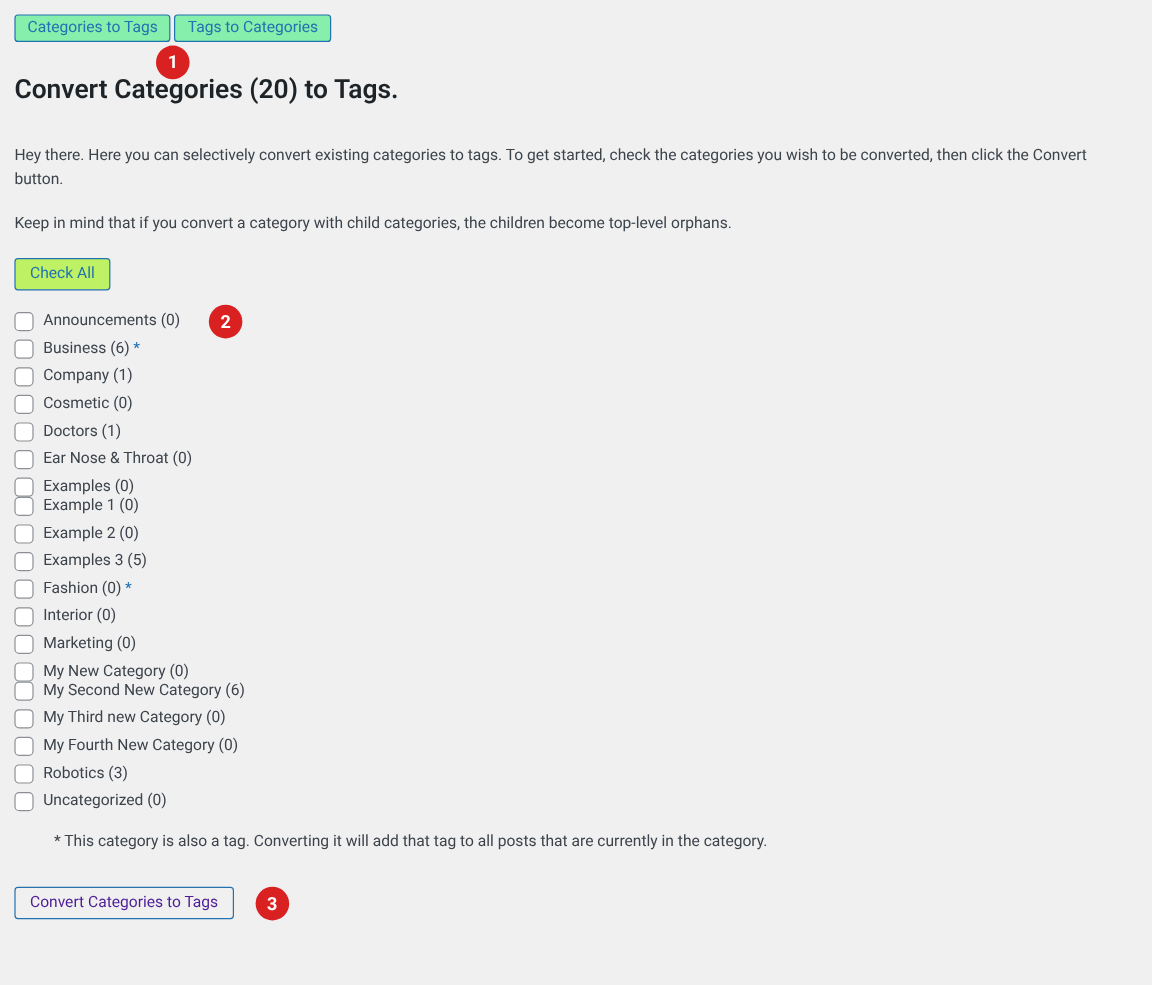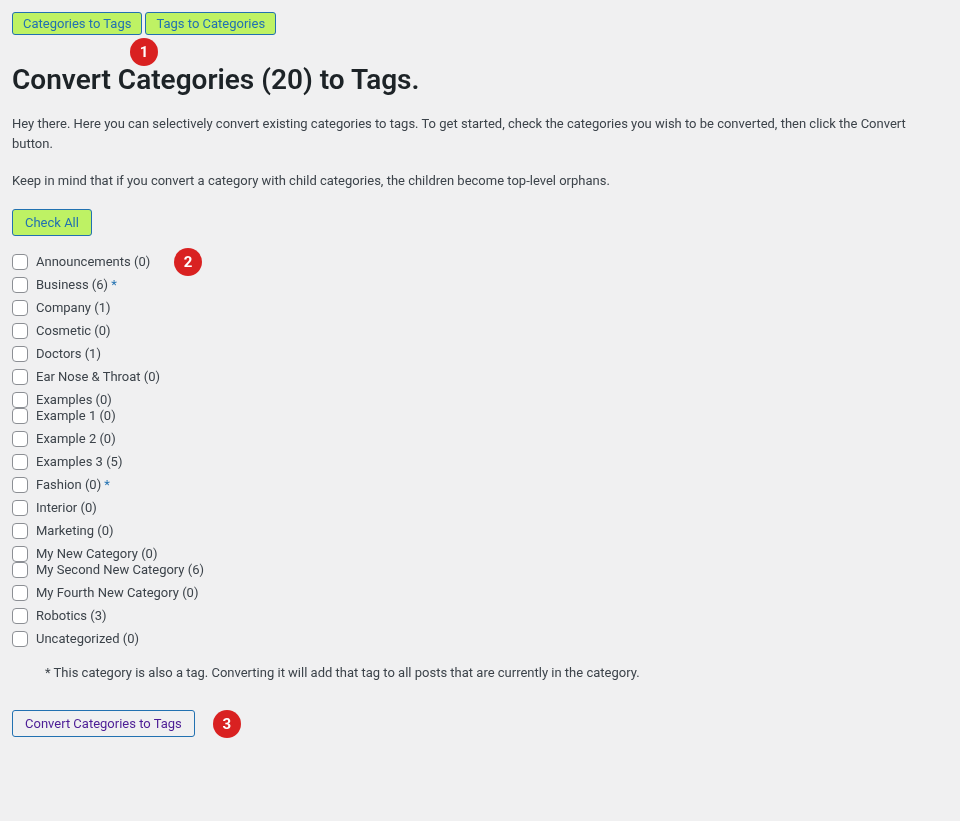--- a/index.html
+++ b/index.html
@@ -16,33 +16,33 @@
       width: 960px;
     }
     .tabs {
       display: flex;
       gap: 3px;
       margin-bottom: 28px;
       position: relative;
     }
     .tab {
       border: 1px solid #2271b1;
-      background: #bef264;
+      background: #86efac;
       color: #2271b1;
       padding: 3px 10px;
       font-size: 13px;
       cursor: pointer;
       border-radius: 3px;
       font-family: inherit;
     }
     h1.page-title {
-      font-size: 28px;
+      font-size: 22px;
       font-weight: 600;
       color: #1d2327;
-      margin-bottom: 18px;
+      margin-bottom: 32px;
     }
     p.intro {
       color: #3c434a;
       margin-bottom: 18px;
       line-height: 1.5;
       font-size: 13px;
     }
     .check-all-btn {
       border: 1px solid #2271b1;
       background: #bef264;
@@ -209,20 +209,24 @@
     <li class="cat-item tight">
       <input type="checkbox" style="">
       <label>My New Category (0)</label>
     </li>
     <li class="cat-item">
       <input type="checkbox" style="">
       <label>My Second New Category (6)</label>
     </li>
     <li class="cat-item">
       <input type="checkbox" style="">
+      <label>My Third new Category (0)</label>
+    </li>
+    <li class="cat-item">
+      <input type="checkbox" style="">
       <label>My Fourth New Category (0)</label>
     </li>
     <li class="cat-item">
       <input type="checkbox" style="">
       <label>Robotics (3)</label>
     </li>
     <li class="cat-item">
       <input type="checkbox" style="">
       <label>Uncategorized (0)</label>
     </li>

